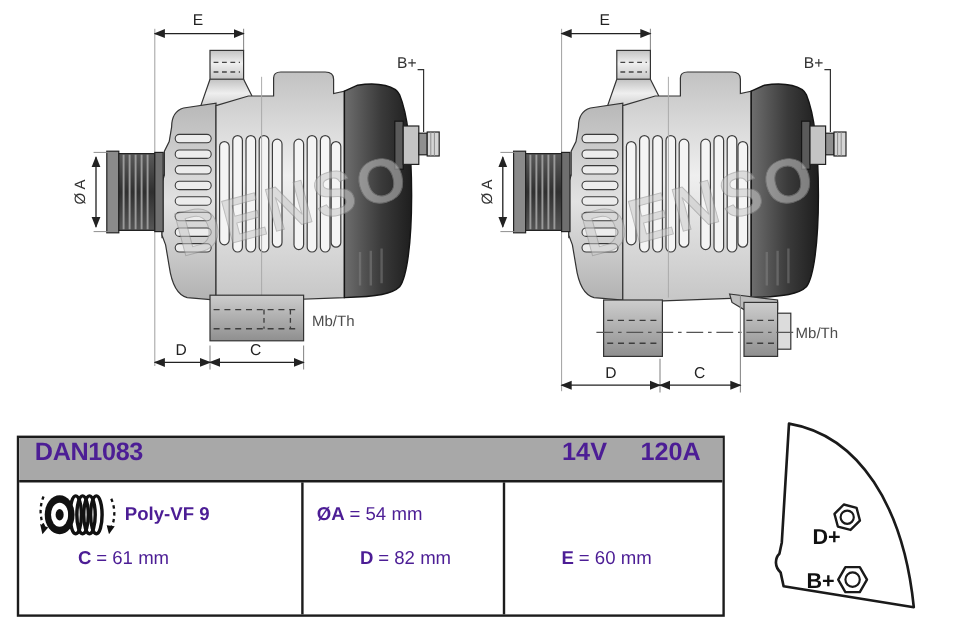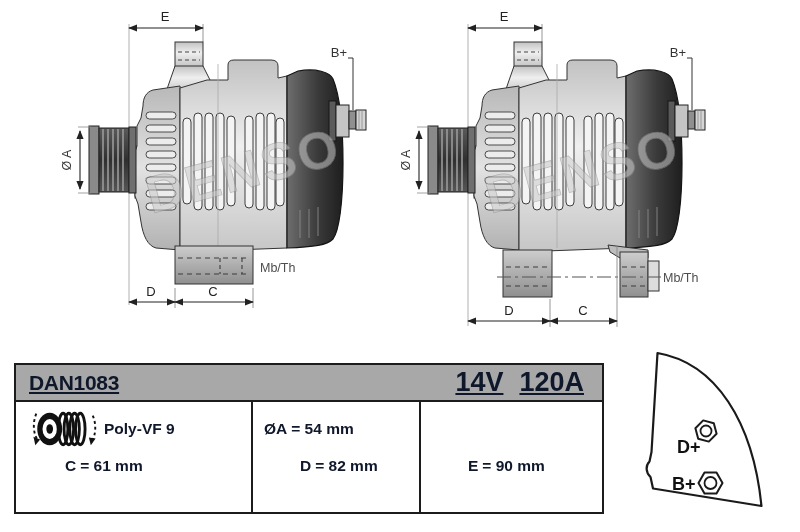--- a/index.html
+++ b/index.html
@@ -1,38 +1,38 @@
 <!DOCTYPE html>
 <html><head>
 <meta charset="utf-8">
 <style>
   html,body{margin:0;padding:0;background:#fff;}
   #stage{position:relative;width:800px;height:532px;background:#ffffff;overflow:hidden;
-         font-family:"Liberation Sans",sans-serif;color:#0f172a;}
+         font-family:"Liberation Sans",sans-serif;color:#4c1d95;}
   #drawings{position:absolute;left:0;top:0;width:800px;height:532px;}
   svg text{font-family:"Liberation Sans",sans-serif;}
   .dimlabel{font-size:13px;fill:#222;}
   .mbth{font-size:12.5px;fill:#4d4d4d;}
   .bplus{font-size:13px;fill:#333;}
   .oalabel{font-size:12.5px;fill:#333;}
   .watermark{font-size:52px;font-weight:bold;letter-spacing:3px;fill:#c9c9c9;opacity:.55;
              stroke:#8f8f8f;stroke-width:.8;}
   .connlabel{font-size:18px;font-weight:bold;fill:#111;}
 
   
   .spec-table{position:absolute;left:14px;top:363px;width:586px;border:2px solid #1c1c1c;background:#fff;}
   .spec-header{height:35px;background:#a8a8a8;border-bottom:2px solid #1c1c1c;
-               display:flex;align-items:center;padding:0 18px 0 13px;text-decoration:underline;}
+               display:flex;align-items:flex-start;padding:0 18px 0 13px;}
   .spec-header .pn{flex:1;font-size:21px;font-weight:bold;letter-spacing:-.3px;}
-  .spec-header .va{font-size:27px;font-weight:bold;margin-left:16px;}
+  .spec-header .va{font-size:21px;font-weight:bold;margin-left:28px;}
   .spec-body{position:relative;height:110px;}
   .vdiv{position:absolute;top:0;width:2px;height:110px;background:#1c1c1c;}
   .cell-line{position:absolute;font-size:15.5px;line-height:22px;white-space:nowrap;}
   .cell-line b{font-weight:bold;}
-  .cell-line .val{margin-left:4px;font-weight:bold;}
+  .cell-line .val{margin-left:4px;font-weight:normal;}
   .r1{top:16px;} .r2{top:53px;margin-left:36px;} .r3{top:86px;}
   .bold-line{font-weight:bold;}
   .pulley-ic{position:absolute;left:13px;top:5px;}
 </style>
 </head>
 <body>
 
 <div id="stage">
 
 <svg id="drawings" viewBox="0 0 800 532" xmlns="http://www.w3.org/2000/svg">
@@ -224,18 +224,18 @@
     </div>
 
     <div class="cell-line r1" style="left:248px">
       <b>ØA</b><span class="val">= 54 mm</span>
     </div>
     <div class="cell-line r2" style="left:248px">
       <b>D</b><span class="val">= 82 mm</span>
     </div>
 
     <div class="cell-line r2" style="left:416px">
-      <b>E</b><span class="val">= 90 mm</span>
+      <b>E</b><span class="val">= 60 mm</span>
     </div>
   </div>
 </div>
 
 </div>
 
 </body></html>

